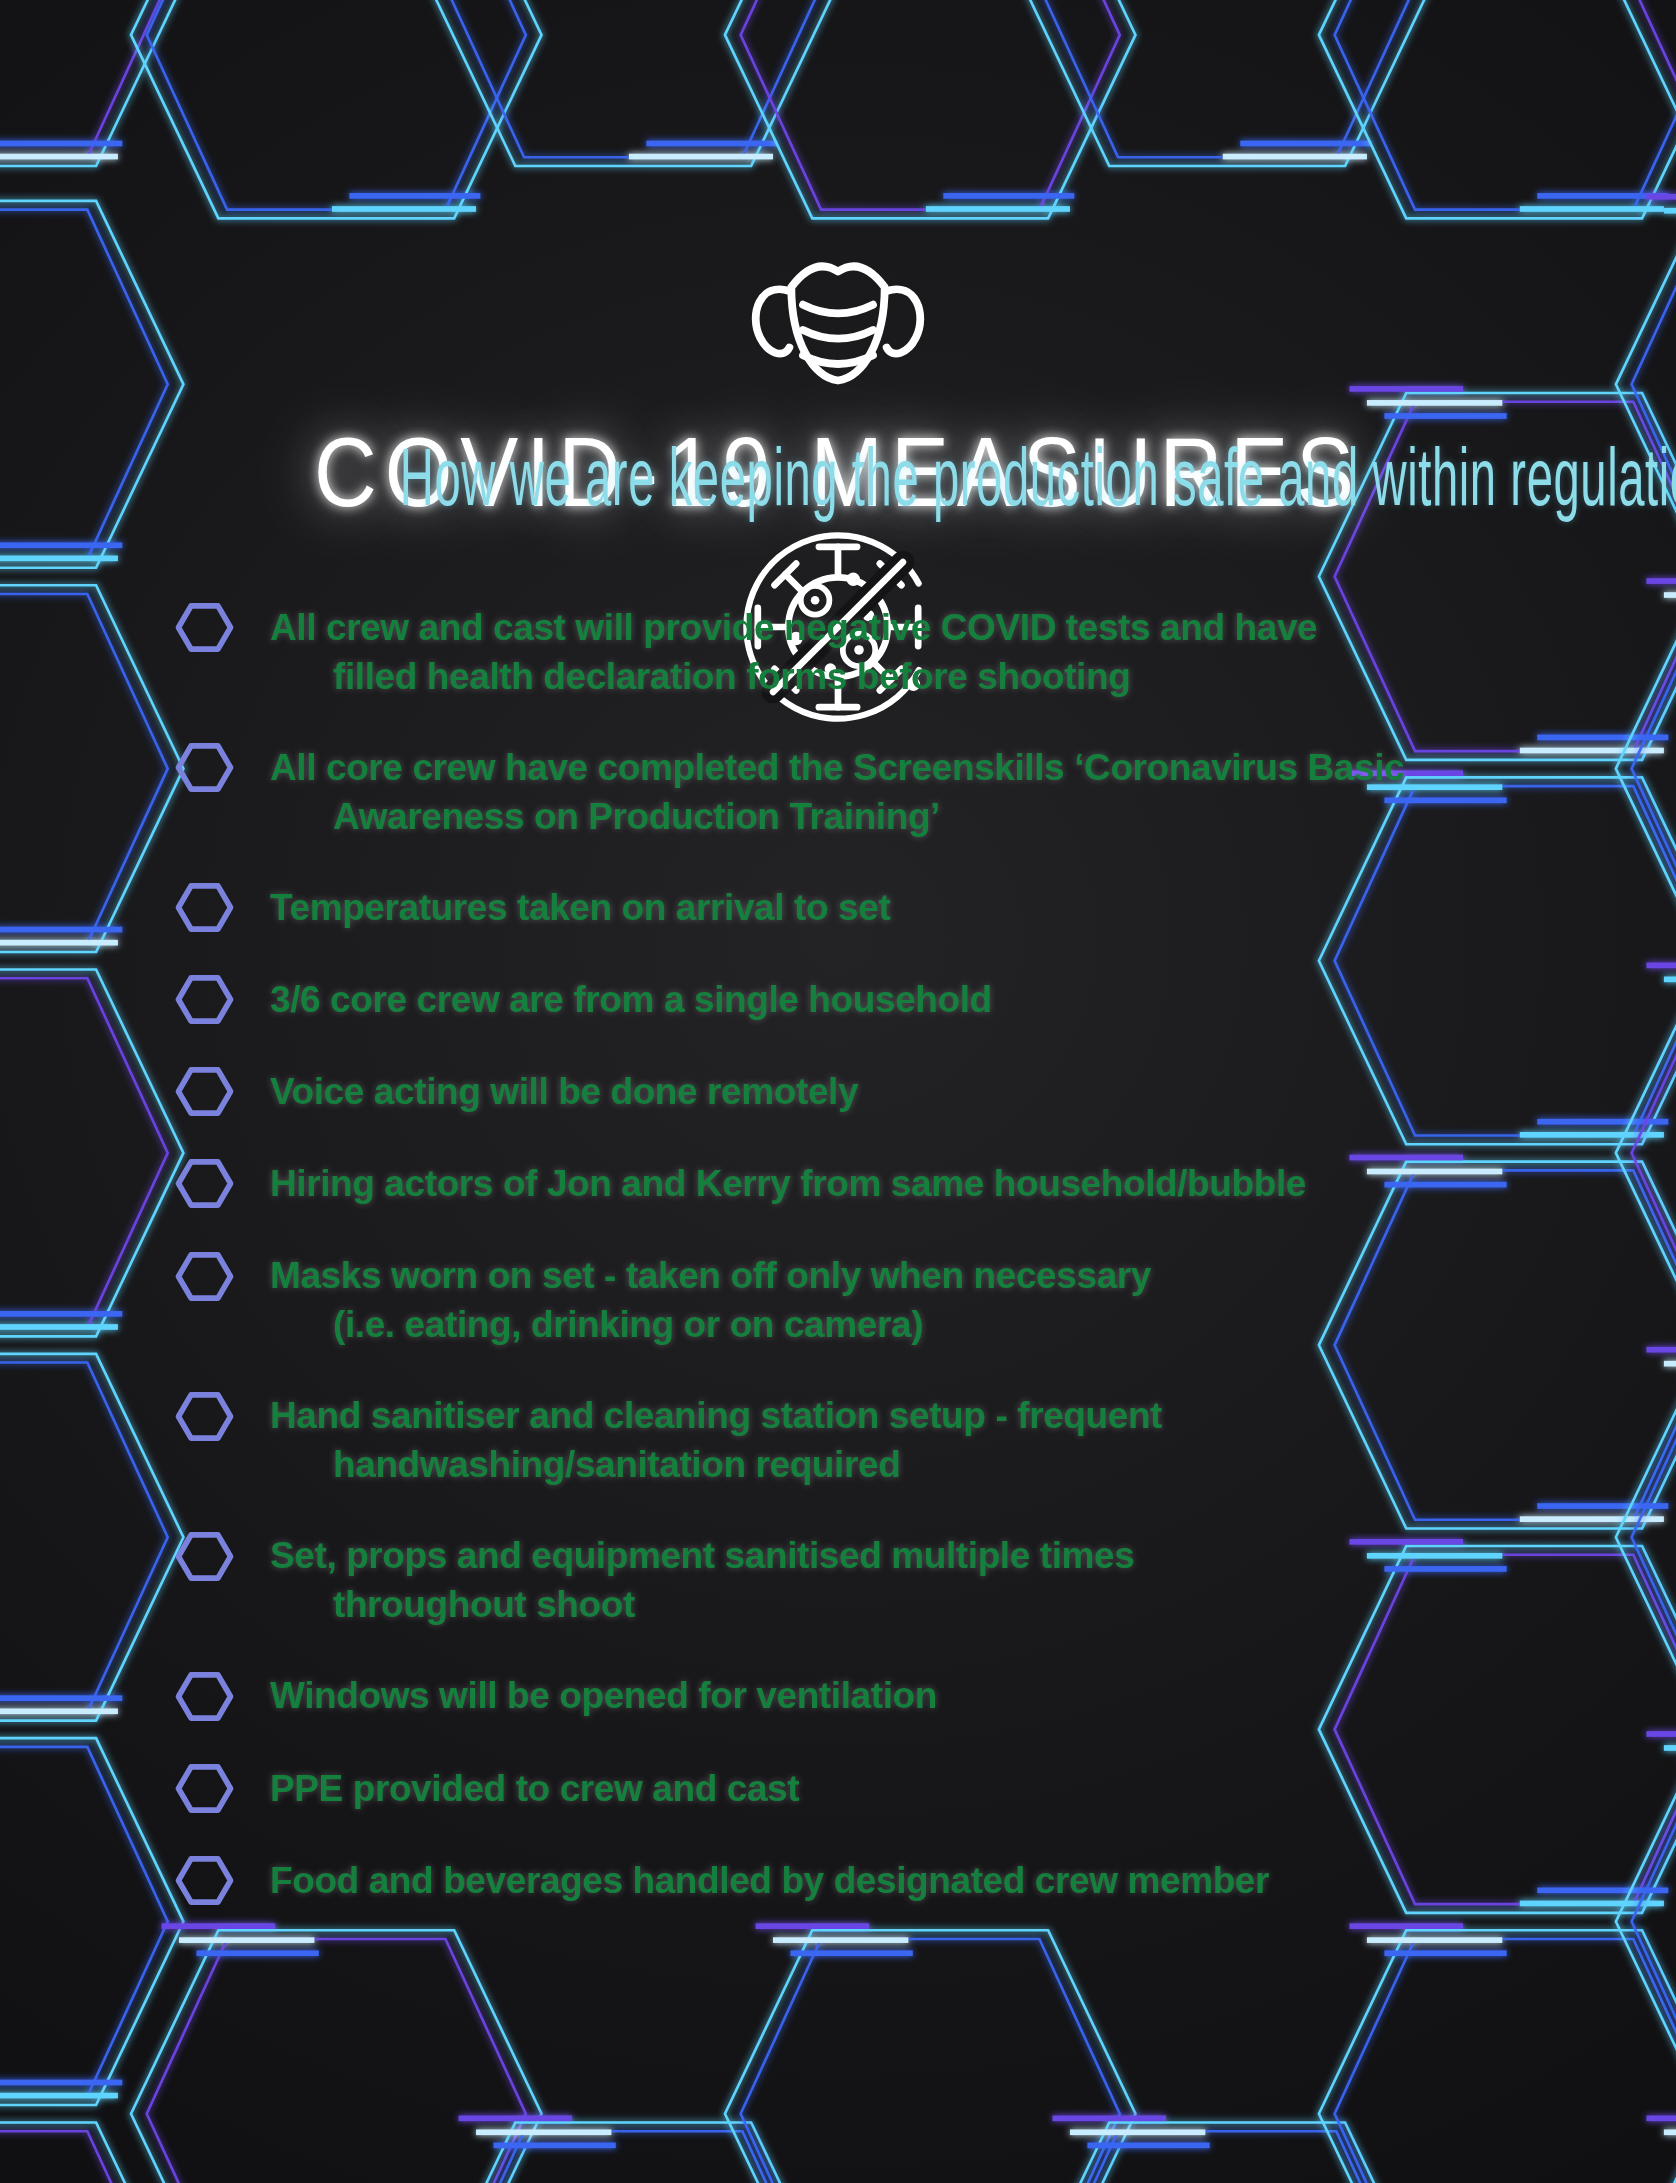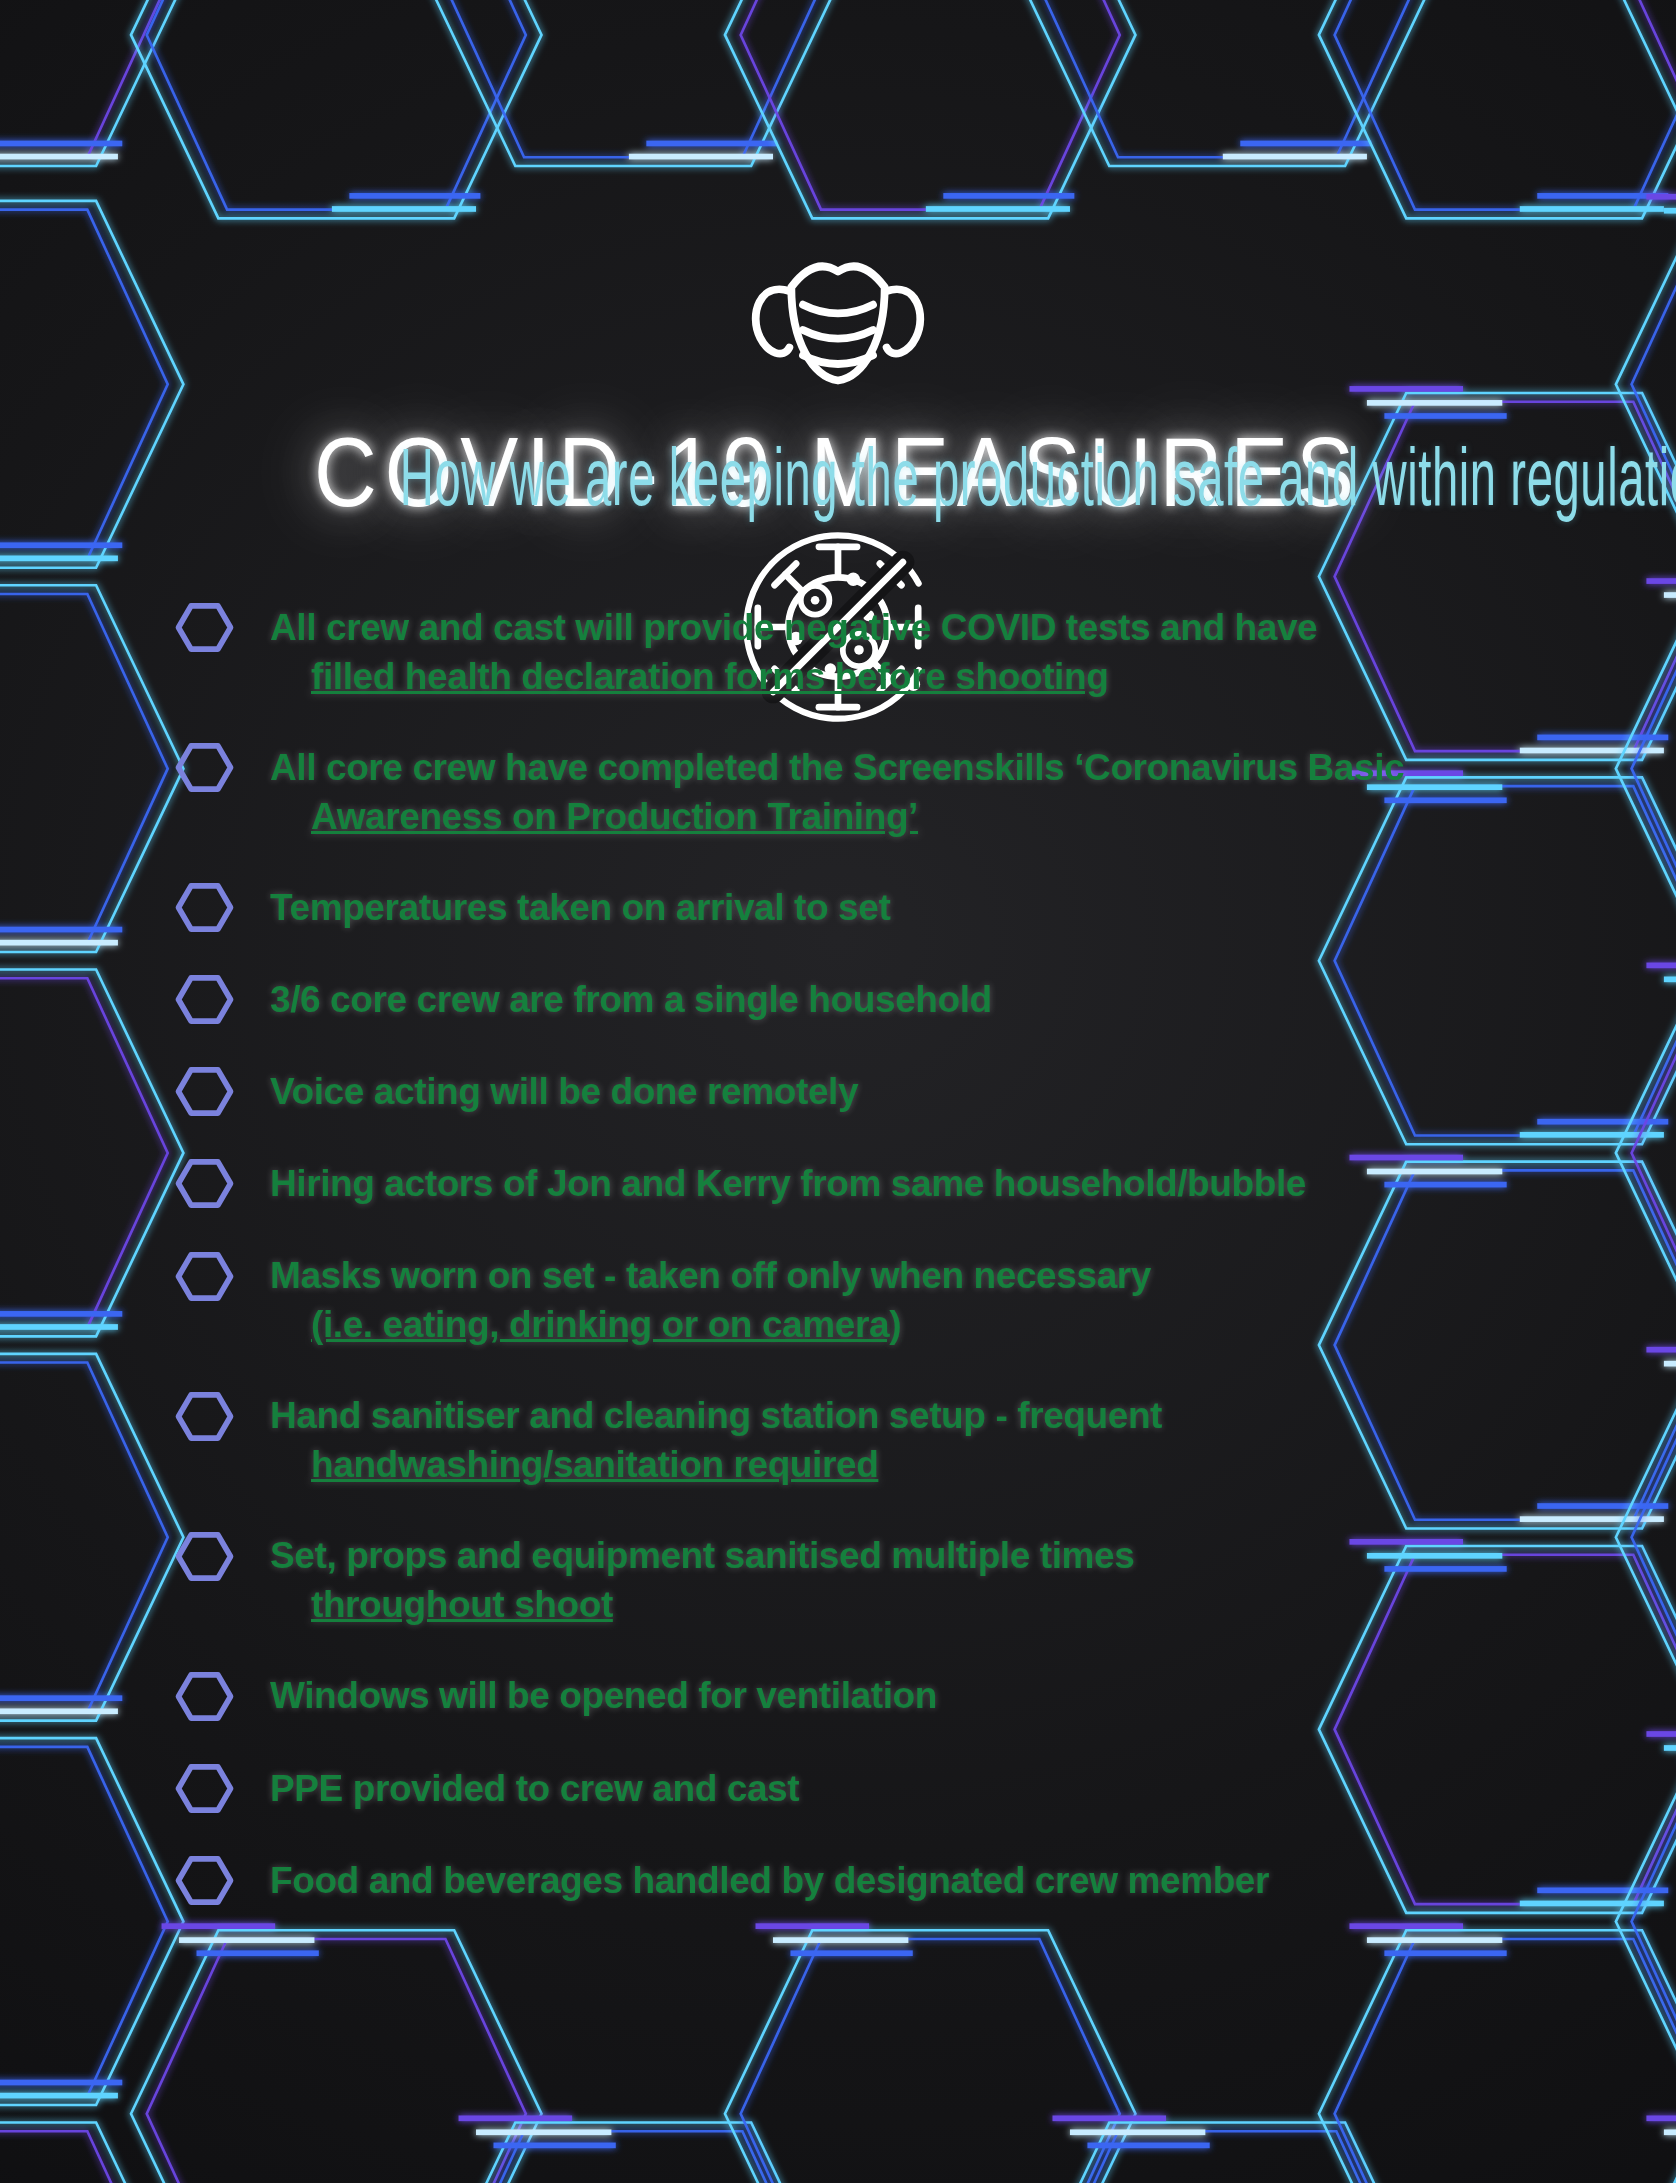--- a/index.html
+++ b/index.html
@@ -34,21 +34,21 @@
     text-shadow:0 0 8.7px rgba(120,210,230,.35);
   }
 
   
   .measures{position:absolute;top:603px;left:175px;width:1380px;}
   .measure{display:flex;align-items:flex-start;margin-bottom:42px;}
   .bullet{width:59px;height:51px;flex:0 0 auto;margin-right:36px;margin-top:-0.9px;}
   .mtext{font-size:37px;line-height:49px;font-weight:700;letter-spacing:-0.4px;color:#15803d;
          text-shadow:0 0 7px rgba(255,255,255,.25);}
   .l1,.l2{display:block;}
-  .l2{margin-left:41px;text-decoration:underline;}
+  .l2{margin-left:63px;}
 
   .white-stroke{stroke:#ffffff;fill:none;stroke-linecap:round;stroke-linejoin:round;}
 </style>
 </head>
 <body>
 
 <svg id="deco" width="1677" height="2236" viewBox="0 0 3840 5120">
   <defs>
     <filter id="glow" x="-60%" y="-60%" width="220%" height="220%">
       <feGaussianBlur stdDeviation="8" result="b1"></feGaussianBlur>

